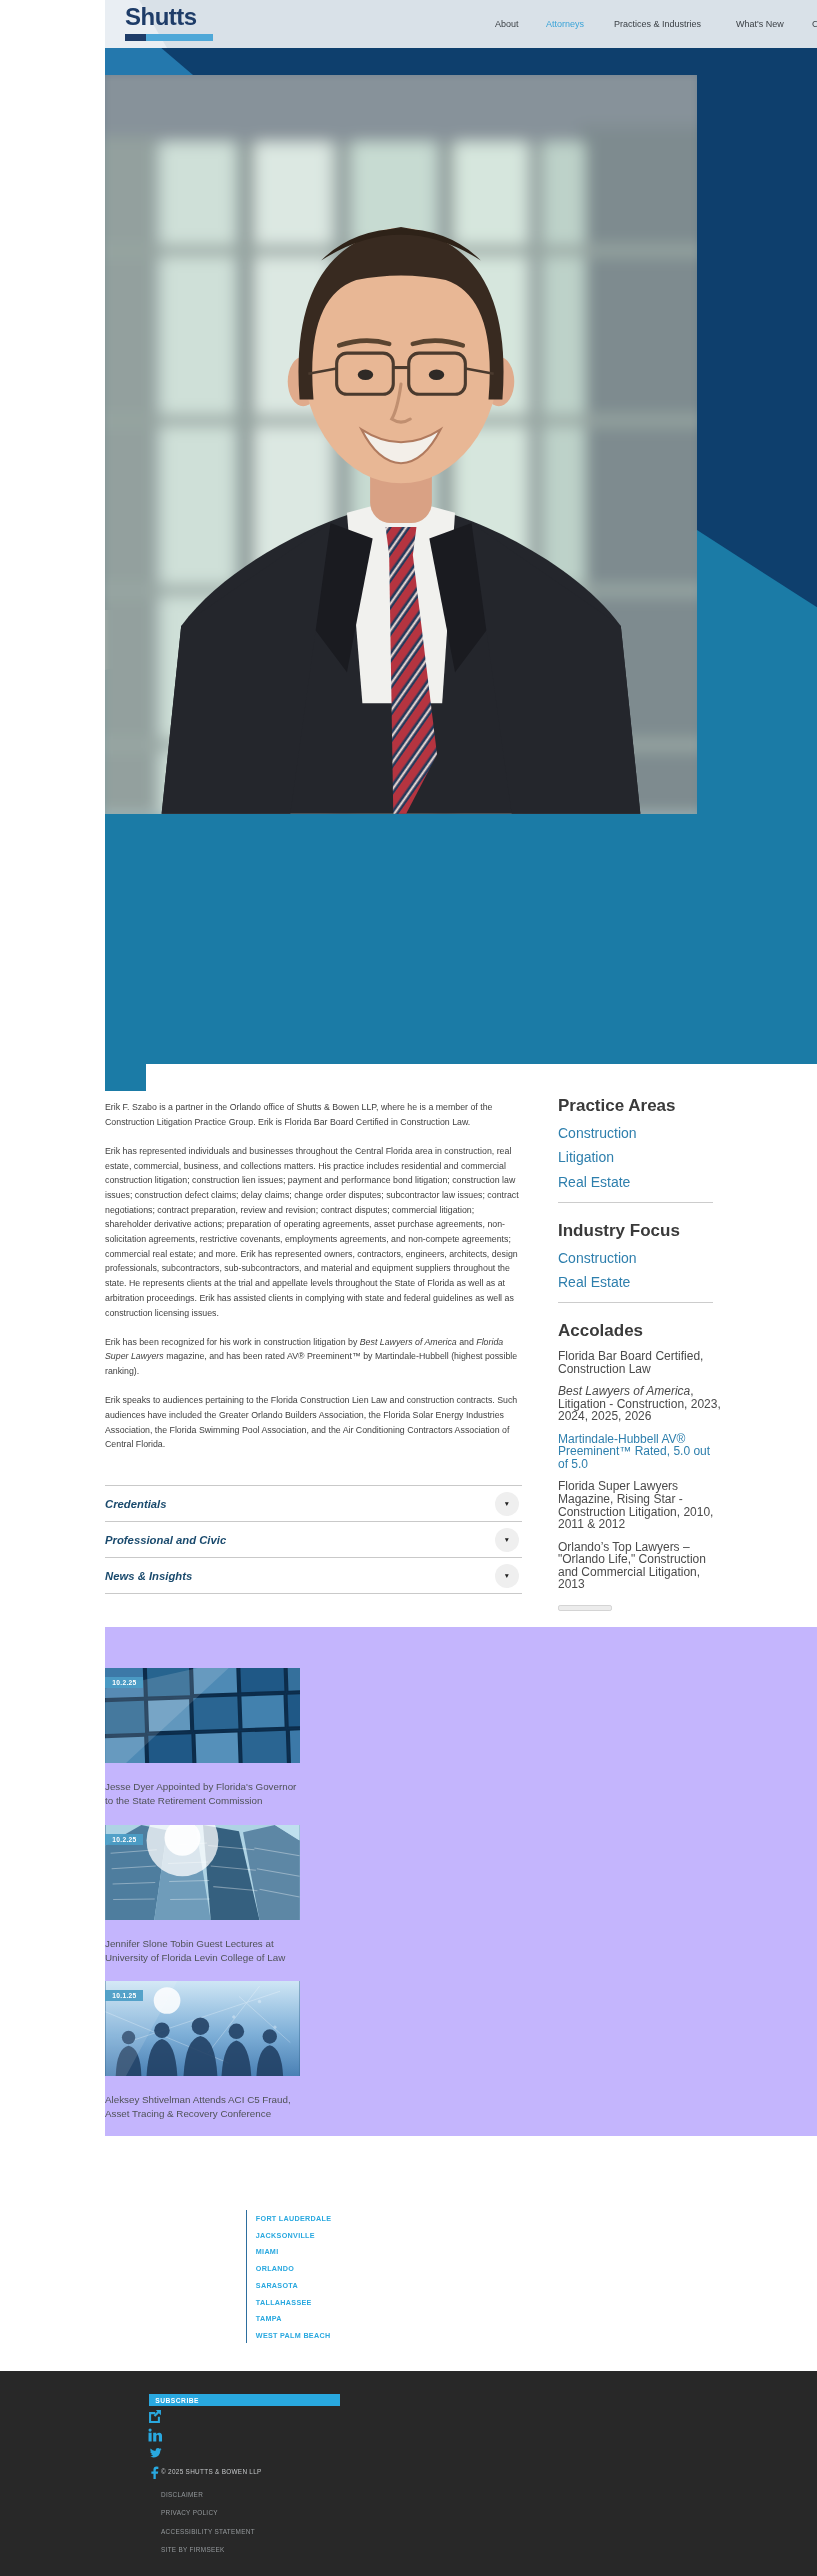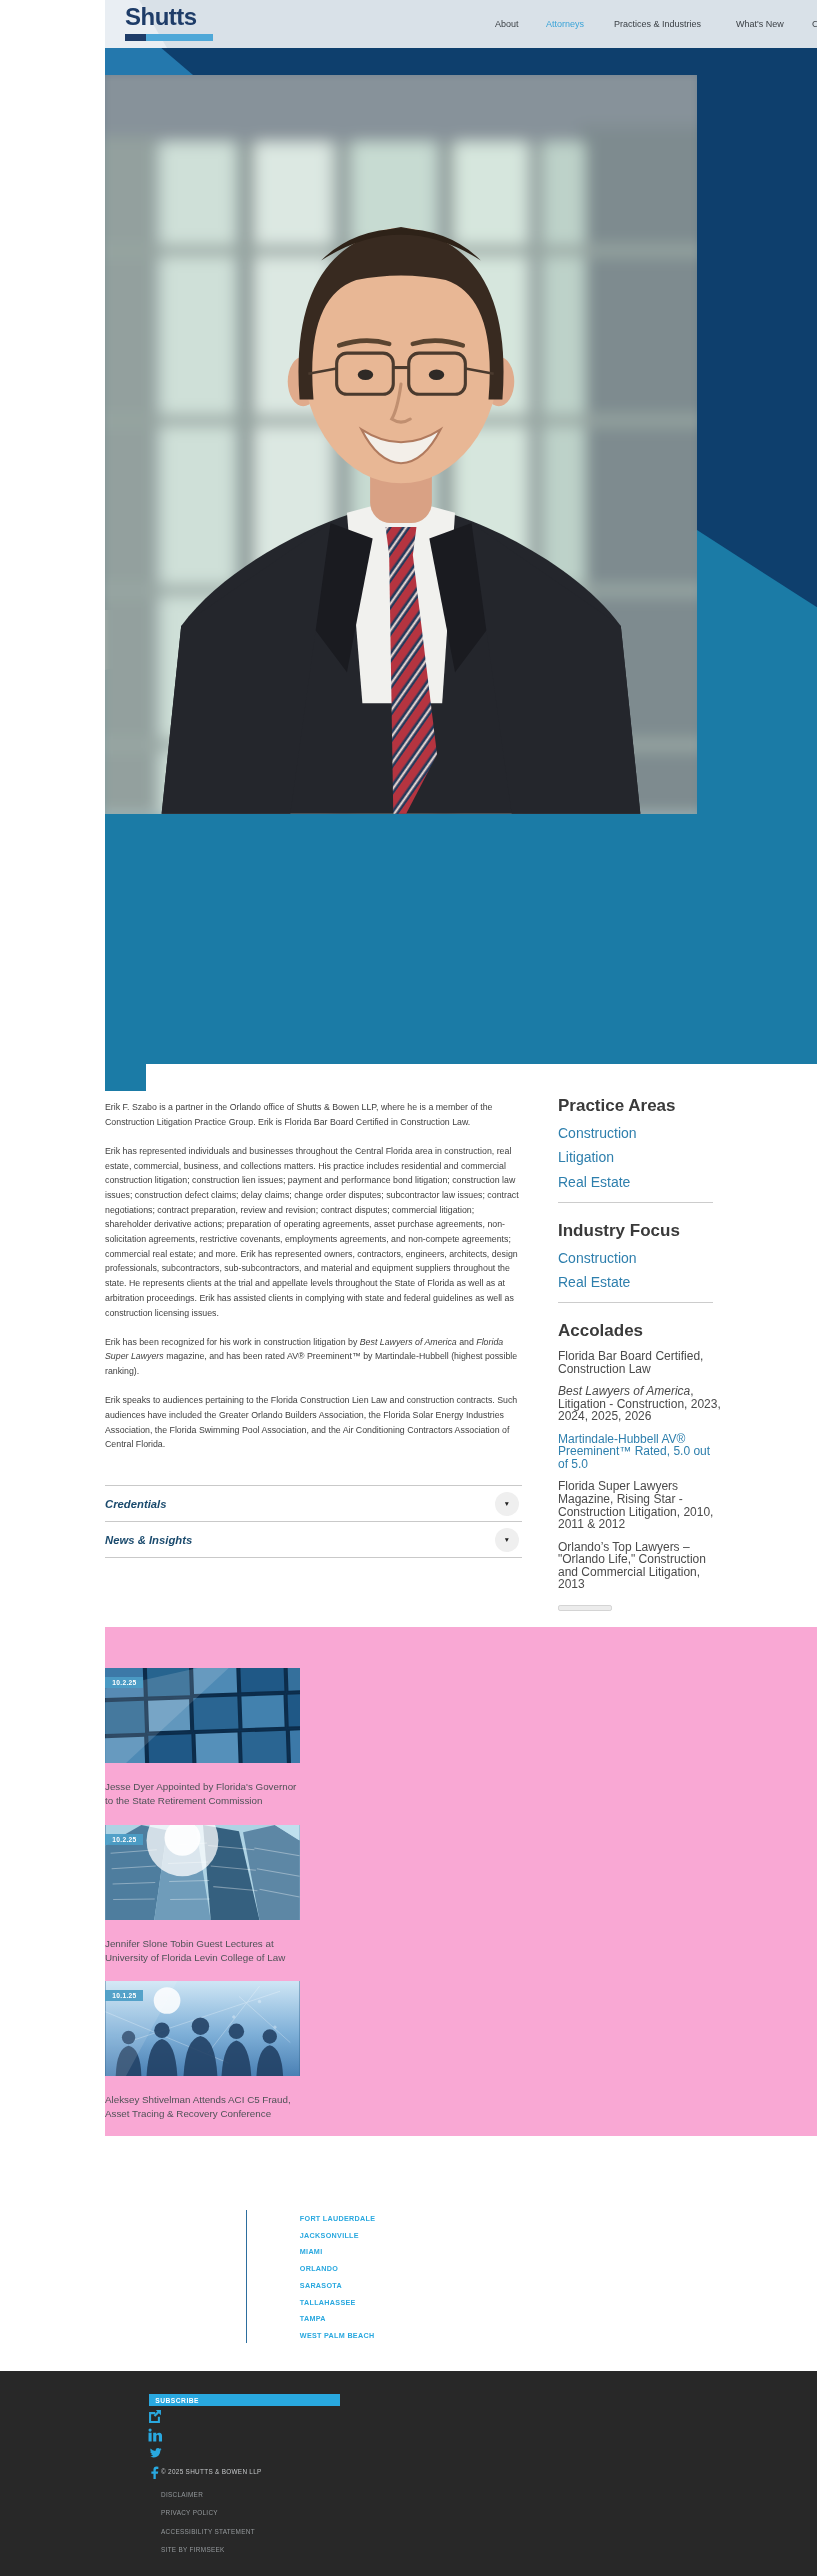--- a/index.html
+++ b/index.html
@@ -46,31 +46,31 @@
   .sidebar{position:absolute;left:558px;top:1096px;width:165px;}
   .sb-title{font-size:17px;font-weight:bold;color:#3a3a3a;margin:0 0 9.3px 0;}
   .sb-link{display:block;font-size:14px;color:#2e7fad;margin-bottom:8.2px;cursor:pointer;text-decoration:none;}
   .sb-divider{border:none;border-top:0.5px solid #cccccc;margin:12.4px 0 17.5px 0;width:155px;}
   .accolade{font-size:12px;line-height:12.6px;color:#4a4a4a;margin-bottom:9.8px;}
   .accolade .it{font-style:italic;}
   .accolade-link{color:#2e7fad;cursor:pointer;}
   .sb-minibar{width:52px;height:4.1px;background:#ececec;border:0.5px solid #d4d4d4;border-radius:2.1px;margin-top:14.4px;}
 
   
-  .news-panel{position:absolute;left:105px;top:1627px;right:0;height:509px;background:#f9a8d4;}
+  .news-panel{position:absolute;left:105px;top:1627px;right:0;height:509px;background:#c4b5fd;}
   .news-card{position:absolute;left:0;width:195px;cursor:pointer;}
   .news-img{position:relative;width:195px;height:95px;overflow:hidden;background:#34678f;}
   .news-date{position:absolute;left:0;top:9.3px;background:rgba(75,157,198,0.93);color:#ffffff;
         font-size:6.7px;font-weight:bold;padding:2.1px 6.2px 2.1px 7.2px;letter-spacing:0.3px;}
   .news-title{margin-top:16.5px;font-size:9.8px;line-height:14.4px;color:#4f5257;}
 
   
   .locations{position:absolute;left:246px;top:2210px;width:216px;border-left:1px solid #2d6e9e;padding:4.1px 0 3.1px 8.8px;}
   .loc-link{display:block;font-size:7.2px;font-weight:bold;letter-spacing:0.3px;color:#29a8df;
-        margin-bottom:7.7px;cursor:pointer;text-decoration:none;margin-left:44px;}
+        margin-bottom:7.7px;cursor:pointer;text-decoration:none;}
   .loc-link:last-child{margin-bottom:0;}
 
   
   .footer{position:absolute;left:0;top:2371px;width:817px;height:207px;background:#282828;}
   .subscribe-bar{position:absolute;left:149px;top:23px;width:191px;height:12.4px;background:#29a8df;
         display:flex;align-items:center;cursor:pointer;}
   .subscribe-label{color:#ffffff;font-size:6.7px;font-weight:bold;letter-spacing:0.5px;padding-left:6.2px;}
   .soc{position:absolute;left:148px;width:14px;height:14px;cursor:pointer;}
   .foot-copy{position:absolute;left:161px;top:97px;font-size:6.4px;letter-spacing:0.3px;color:#c4c7c9;}
   .foot-link{position:absolute;left:161px;font-size:6.4px;letter-spacing:0.3px;color:#94999c;cursor:pointer;}
@@ -179,20 +179,26 @@
   <div class="bio">
     <p>Erik F. Szabo is a partner in the Orlando office of Shutts &amp; Bowen LLP, where he is a member of the Construction Litigation Practice Group. Erik is Florida Bar Board Certified in Construction Law.</p>
     <p>Erik has represented individuals and businesses throughout the Central Florida area in construction, real estate, commercial, business, and collections matters. His practice includes residential and commercial construction litigation; construction lien issues; payment and performance bond litigation; construction law issues; construction defect claims; delay claims; change order disputes; subcontractor law issues; contract negotiations; contract preparation, review and revision; contract disputes; commercial litigation; shareholder derivative actions; preparation of operating agreements, asset purchase agreements, non-solicitation agreements, restrictive covenants, employments agreements, and non-compete agreements; commercial real estate; and more.  Erik has represented owners, contractors, engineers, architects, design professionals, subcontractors, sub-subcontractors, and material and equipment suppliers throughout the state.  He represents clients at the trial and appellate levels throughout the State of Florida as well as at arbitration proceedings.  Erik has assisted clients in complying with state and federal guidelines as well as construction licensing issues.</p>
     <p><span>Erik has been recognized for his work in construction litigation by </span><span class="it">Best Lawyers of America</span><span> and </span><span class="it">Florida Super Lawyers</span><span> magazine, and has been rated AV® Preeminent™ by Martindale-Hubbell (highest possible ranking).</span></p>
     <p>Erik speaks to audiences pertaining to the Florida Construction Lien Law and construction contracts.  Such audiences have included the Greater Orlando Builders Association, the Florida Solar Energy Industries Association, the Florida Swimming Pool Association, and the Air Conditioning Contractors Association of Central Florida.</p>
   </div>
 
   <div class="accordions">
     <div class="acc-row">
       <span class="acc-label">Credentials</span>
+      <span class="acc-circle">
+          <span class="acc-chevron">▼</span>
+        </span>
+    </div>
+    <div class="acc-row">
+      <span class="acc-label">Professional and Civic</span>
       <span class="acc-circle">
           <span class="acc-chevron">▼</span>
         </span>
     </div>
     <div class="acc-row">
       <span class="acc-label">News &amp; Insights</span>
       <span class="acc-circle">
           <span class="acc-chevron">▼</span>
         </span>
     </div>

